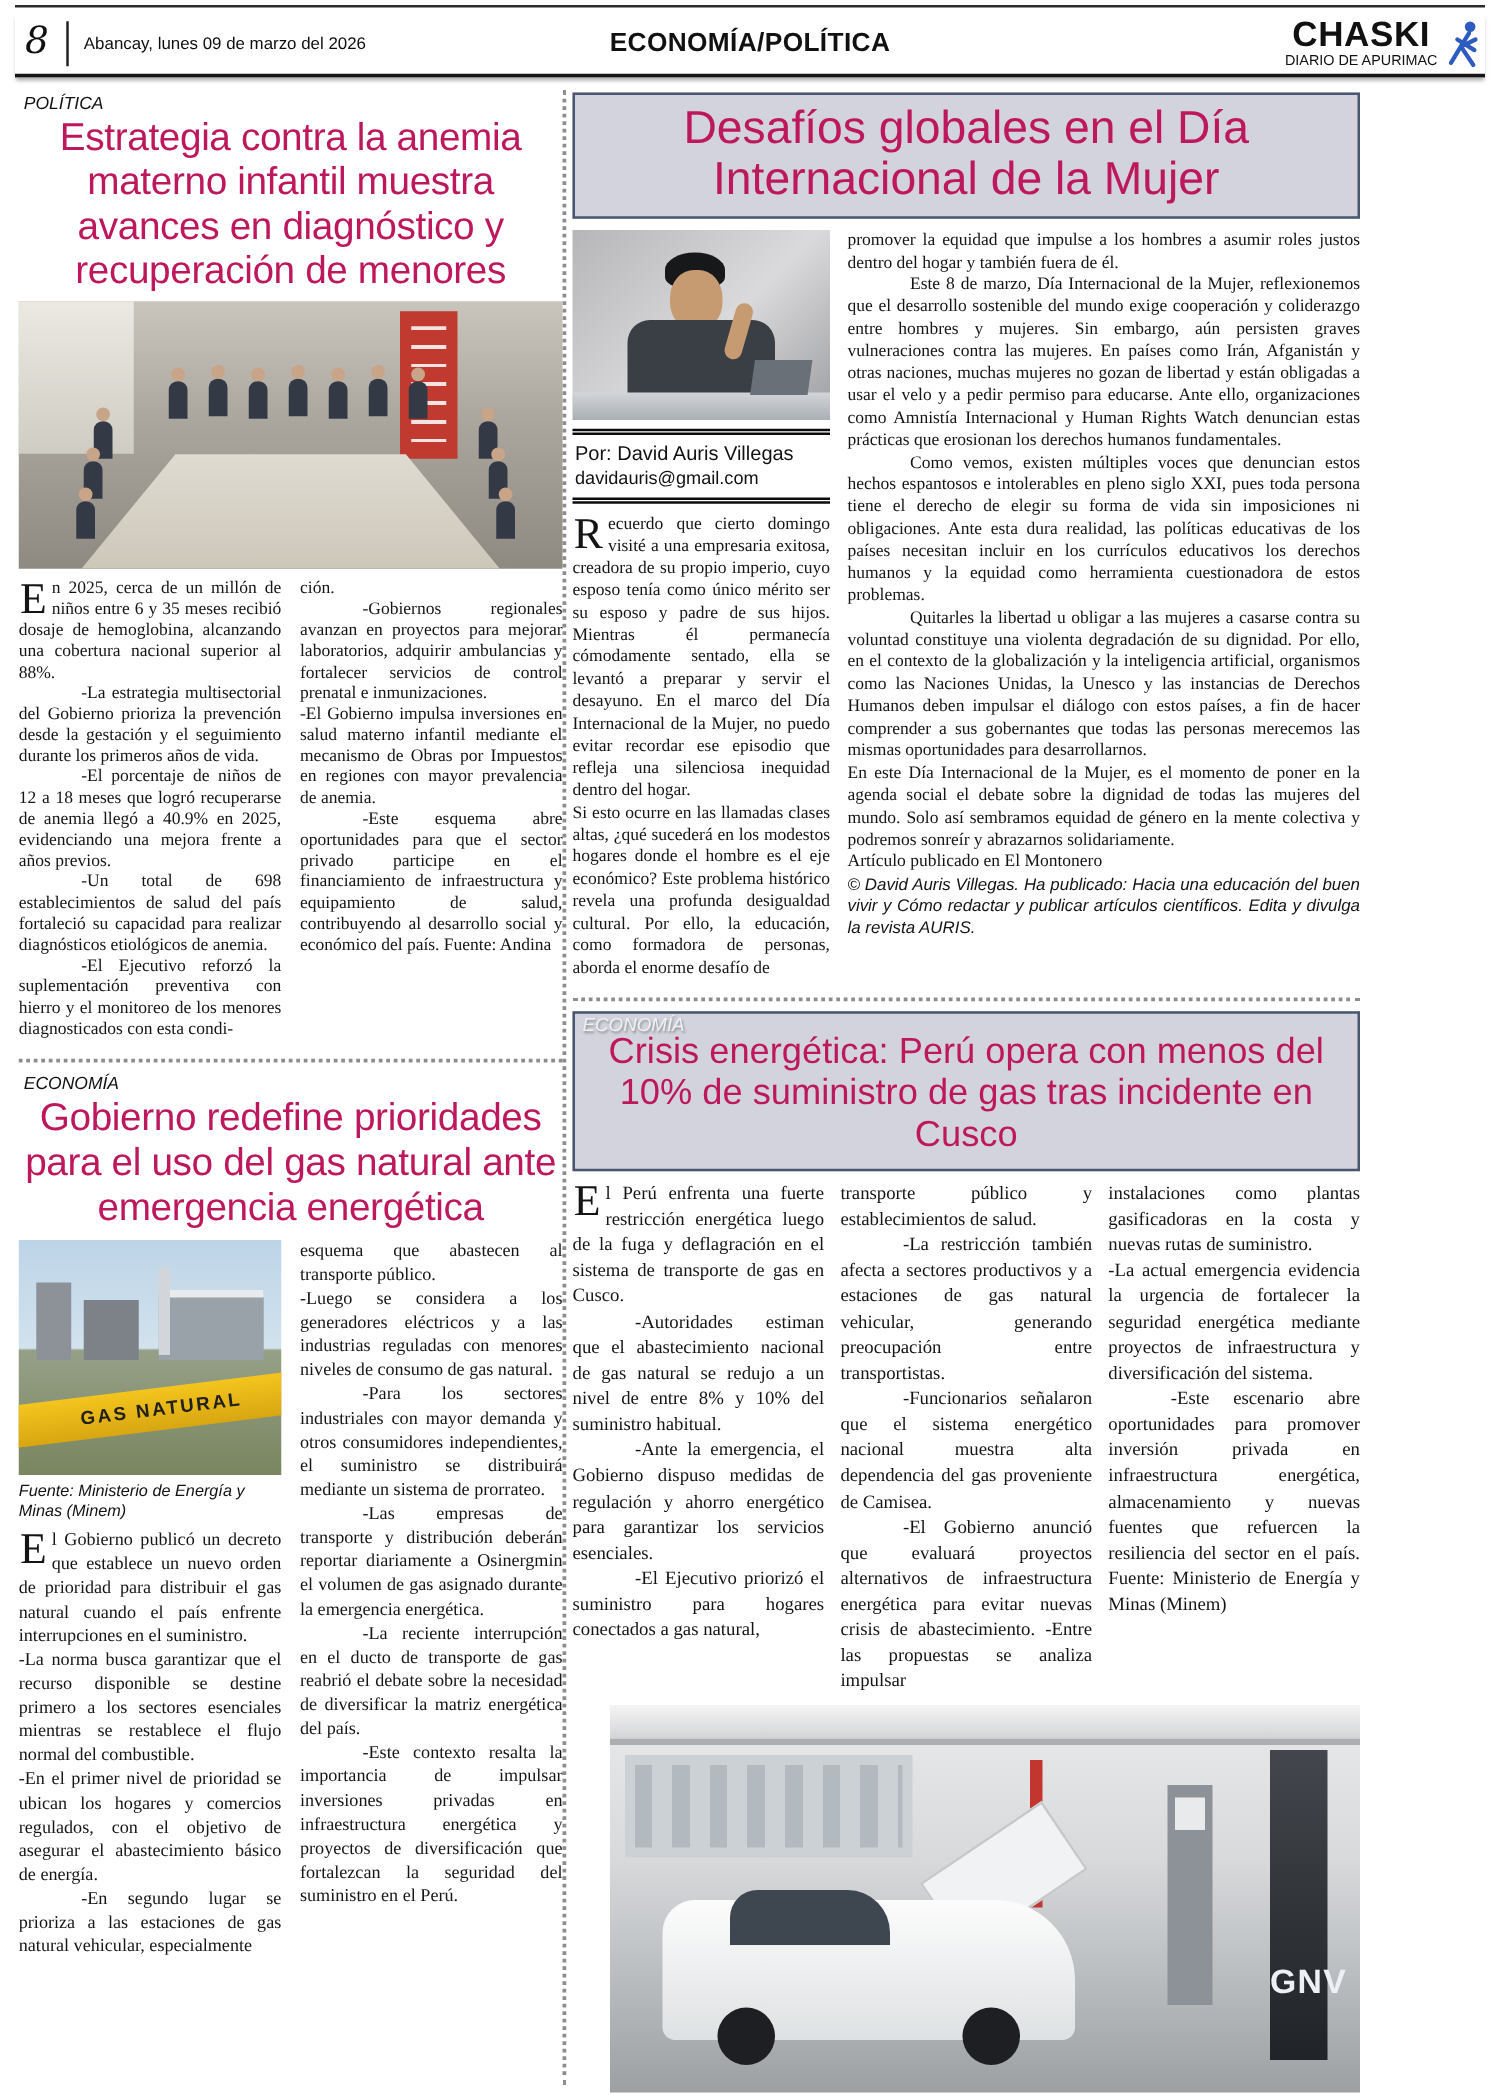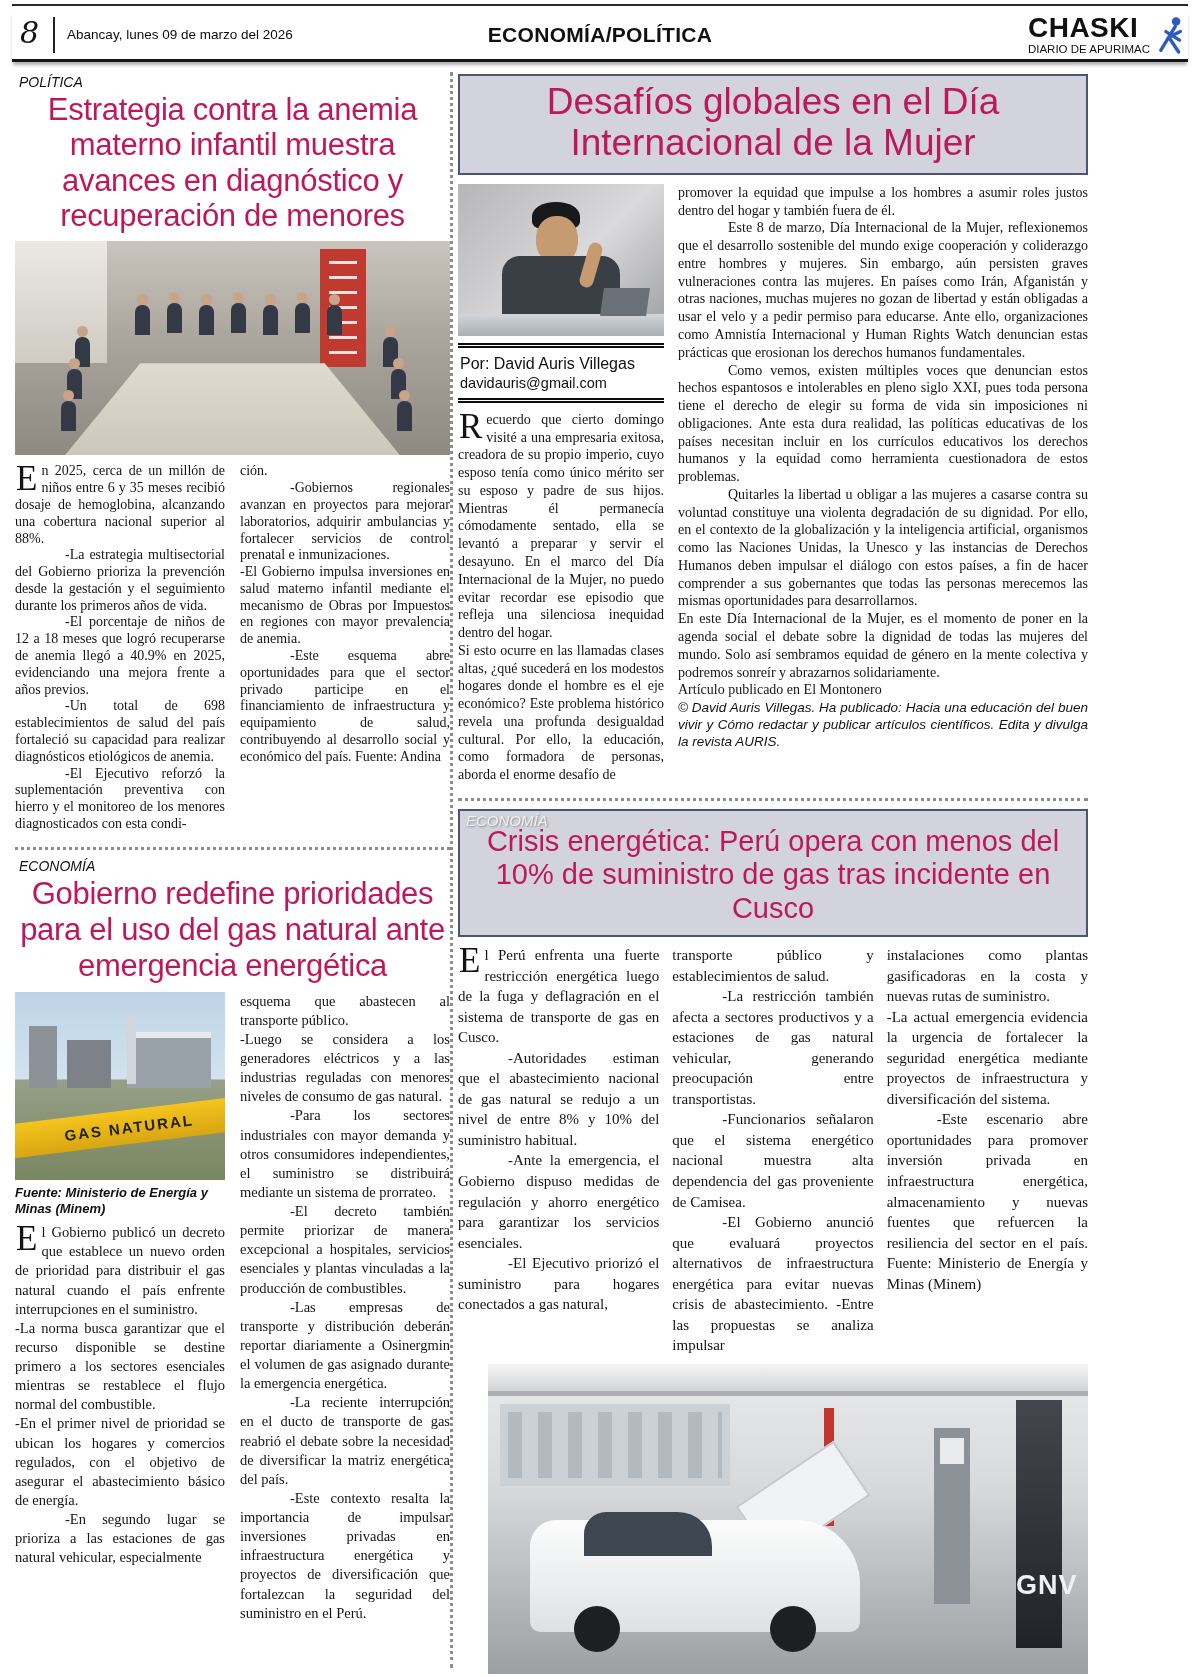--- a/index.html
+++ b/index.html
@@ -9,21 +9,21 @@
 
   
   .hdr { position:absolute; top:10px; left:12px; right:12px; height:52px;
          border-bottom:3px solid #161616; box-shadow:0 4px 3px -1px rgba(100,100,100,.5); }
   .hdr-inner { position:relative; display:flex; align-items:center; height:100%; }
   .pnum { font-family:"DejaVu Serif", serif; font-style:italic; font-size:30px; padding:0 14px 4px 8px; }
   .pnum-rule { width:2px; height:36px; background:#222; }
   .hdate { font-size:13.5px; margin-left:12px; color:#0d0d0d; }
   .hsection { position:absolute; left:50%; transform:translateX(-50%); font-weight:bold; font-size:21px; letter-spacing:.3px; }
   .brand { margin-left:auto; display:flex; align-items:center; gap:4px; }
-  .brand-txt { text-align:left; line-height:1; }
+  .brand-txt { text-align:center; line-height:1; }
   .brand-name { display:block; font-weight:bold; font-size:28px; letter-spacing:.5px; }
   .brand-sub { display:block; font-size:11.5px; margin-top:2px; }
   .chaski { width:34px; height:44px; }
 
   
   .col-left  { position:absolute; left:15px;  top:74px; width:435px; }
   .col-right { position:absolute; left:458px; top:74px; width:630px; }
   .v-rule { position:absolute; left:450px; top:72px; bottom:8px; width:0; border-left:3px dotted #8d8d8d; }
   .h-rule { border-top:3px dotted #8d8d8d; margin:14px 0 8px; }
 
@@ -49,21 +49,21 @@
   .a2 .jp { font-size:14.5px; line-height:1.32; }
   .mujer-body .jp { line-height:1.27; }
   .crisis-cols .jp { font-size:15px; line-height:1.37; }
   .ind { text-indent:50px; }
   .dropcap::first-letter { float:left; font-size:35px; line-height:27px; padding:2px 4px 0 1px; }
   .credit { font-family:"Liberation Sans", sans-serif; font-style:italic; font-size:13.5px; line-height:1.3; }
 
   .byline-box { border-top:5px double #0c0c0c; border-bottom:5px double #0c0c0c; padding:7px 2px; margin:7px 0 8px; }
   .byline { font-size:16px; }
   .email { font-size:14.5px; margin-top:2px; }
-  .photo-caption { font-style:italic; font-weight:bold; font-size:13px; line-height:1.25; margin:5px 0 6px; }
+  .photo-caption { font-style:italic; font-weight:normal; font-size:13px; line-height:1.25; margin:5px 0 6px; }
 
   
   .photo { position:relative; overflow:hidden; }
 
   .photo-meeting { height:214px; margin-bottom:8px;
     background:linear-gradient(180deg,#c9c5bd 0%,#aba69d 45%,#8e8a81 100%); }
   .pm-window { position:absolute; left:0; top:0; width:92px; height:122px;
     background:linear-gradient(180deg,#ece9e2,#cfccc4); }
   .pm-banner { position:absolute; right:84px; top:8px; width:46px; height:118px; background:#c03a30; }
   .pm-banner::before { content:""; position:absolute; inset:12px 9px;
@@ -202,21 +202,20 @@
           <p class="photo-caption">Fuente: Ministerio de Energía y Minas (Minem)</p>
           <p class="jp dropcap">El Gobierno publicó un decreto que establece un nuevo orden de prioridad para distribuir el gas natural cuando el país enfrente interrupciones en el suministro.</p>
           <p class="jp">-La norma busca garantizar que el recurso disponible se destine primero a los sectores esenciales mientras se restablece el flujo normal del combustible.</p>
           <p class="jp">-En el primer nivel de prioridad se ubican los hogares y comercios regulados, con el objetivo de asegurar el abastecimiento básico de energía.</p>
           <p class="jp ind">-En segundo lugar se prioriza a las estaciones de gas natural vehicular, especialmente</p>
         </div>
         <div>
           <p class="jp">esquema que abastecen al transporte público.</p>
           <p class="jp">-Luego se considera a los generadores eléctricos y a las industrias reguladas con menores niveles de consumo de gas natural.</p>
           <p class="jp ind">-Para los sectores industriales con mayor demanda y otros consumidores independientes, el suministro se distribuirá mediante un sistema de prorrateo.</p>
-          <p class="jp ind">-El decreto también permite priorizar de manera excepcional a hospitales, servicios esenciales y plantas vinculadas a la producción de combustibles.</p>
           <p class="jp ind">-Las empresas de transporte y distribución deberán reportar diariamente a Osinergmin el volumen de gas asignado durante la emergencia energética.</p>
           <p class="jp ind">-La reciente interrupción en el ducto de transporte de gas reabrió el debate sobre la necesidad de diversificar la matriz energética del país.</p>
           <p class="jp ind">-Este contexto resalta la importancia de impulsar inversiones privadas en infraestructura energética y proyectos de diversificación que fortalezcan la seguridad del suministro en el Perú.</p>
         </div>
       </div>
     </section>
   </main>
 
   <main class="col-right">
 

